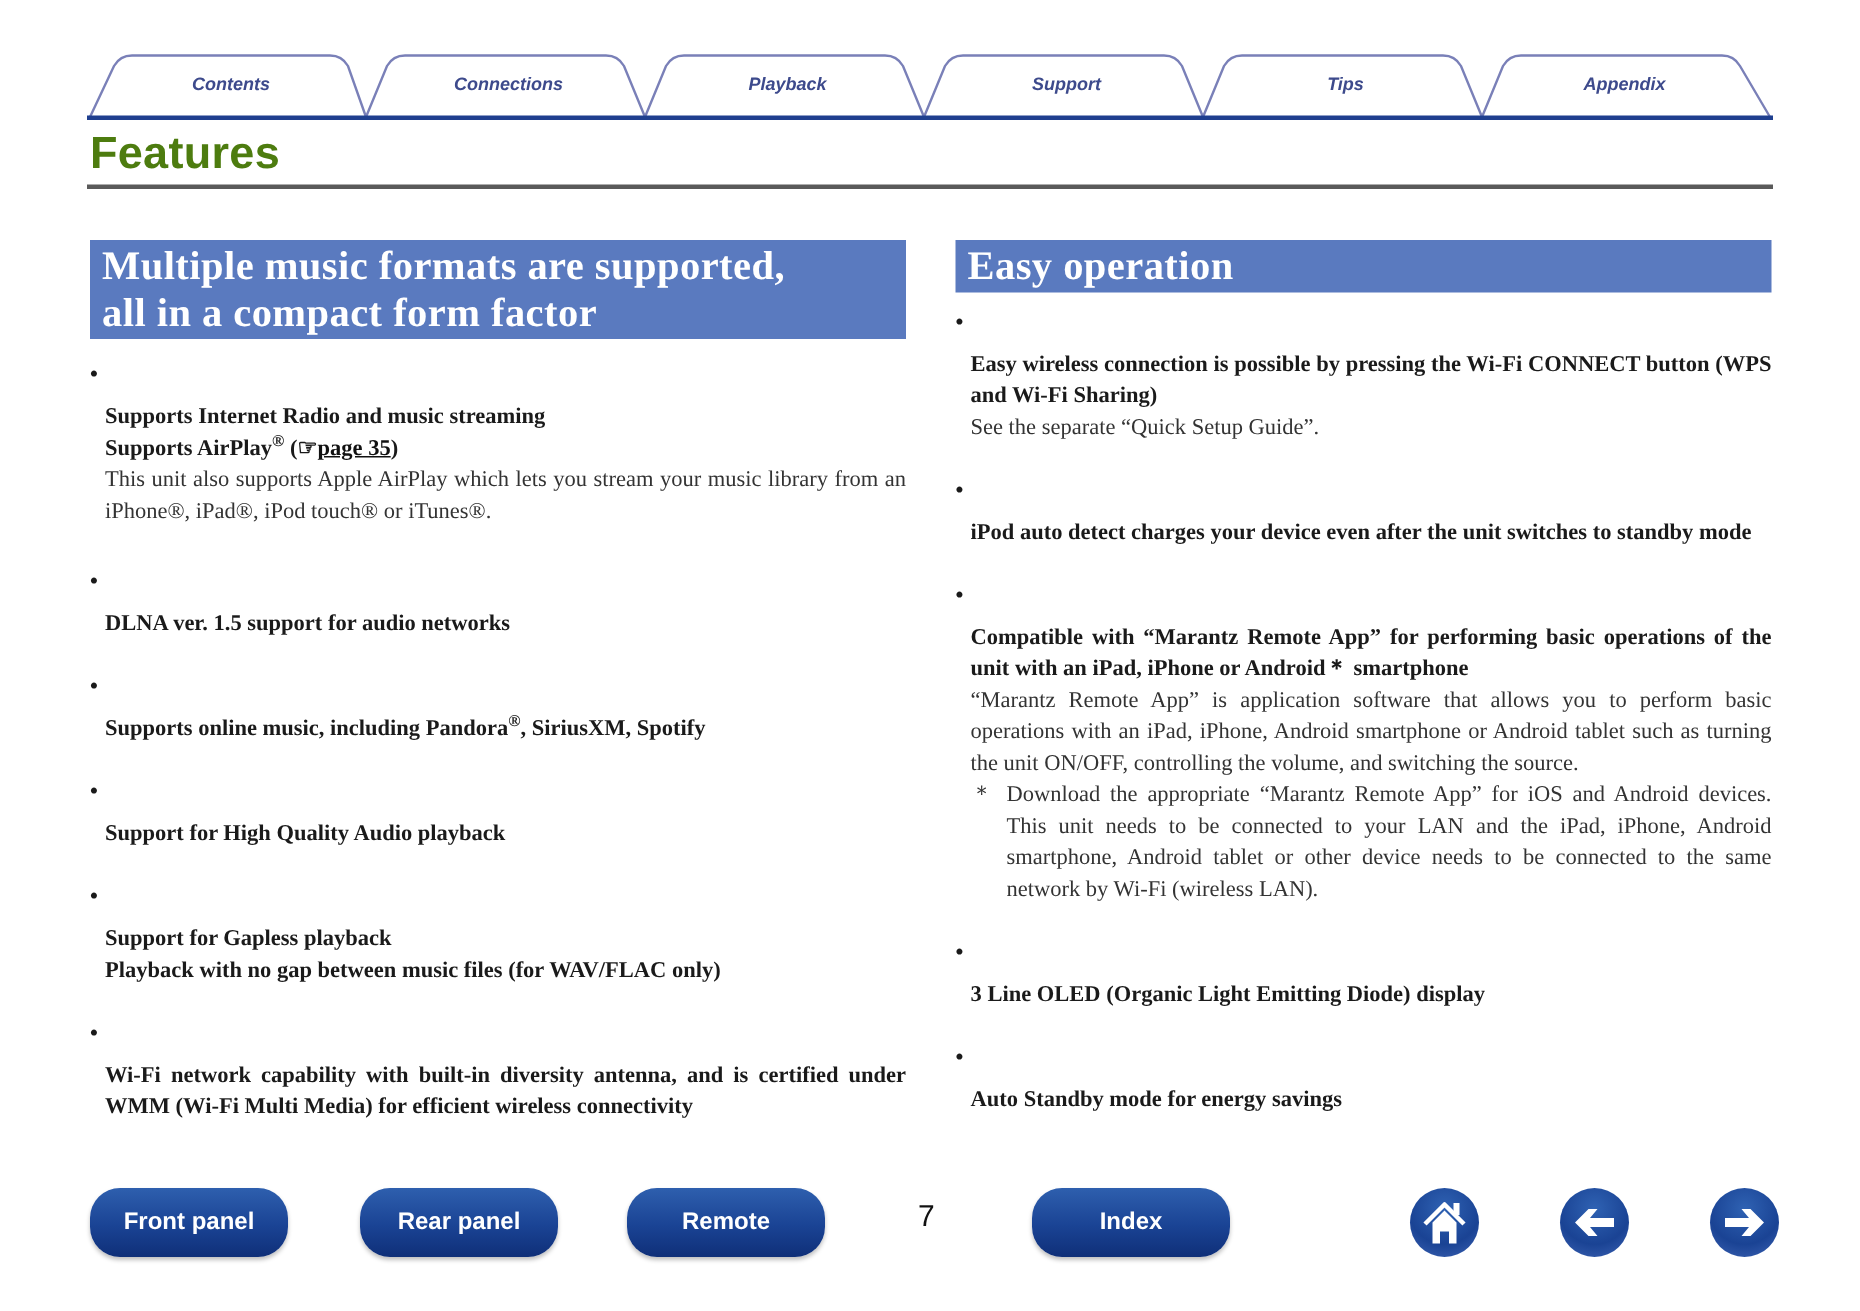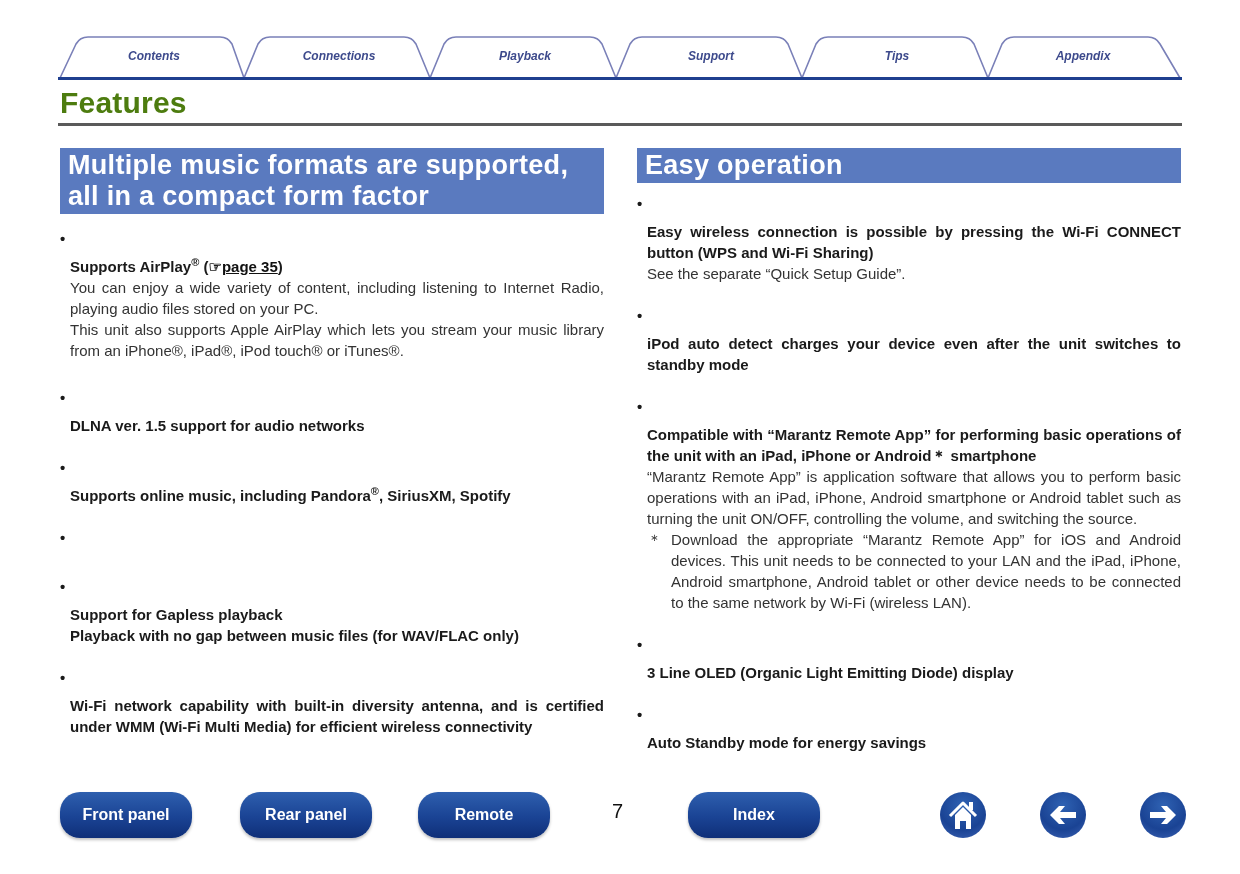--- a/index.html
+++ b/index.html
@@ -9,21 +9,21 @@
   
   .tabbar { position: absolute; left: 58px; top: 34px; width: 1124px; height: 46px; }
   .tabbar svg { position: absolute; left: 0; top: 0; }
   .tab-label { position: absolute; top: 15px; width: 160px; text-align: center;
                font-weight: bold; font-size: 12px; color: #3d4a8c; cursor: pointer; font-style: italic; }
 
   .page-title { position: absolute; left: 60px; top: 86px; font-size: 30px; font-weight: bold;
                 color: #4d7c0f; letter-spacing: 0.2px; }
   .title-rule { position: absolute; left: 58px; top: 123px; width: 1124px; height: 3px; background: #5a5a5a; }
 
-  .col { position: absolute; top: 148px; width: 544px; }
+  .col { position: absolute; top: 160px; width: 544px; font-family: Liberation Serif, serif; }
   .col-left { left: 60px; }
   .col-right { left: 637px; }
 
   .section-header { background: #5a7abf; color: #fff; font-weight: bold; font-size: 27px;
                     line-height: 31px; padding: 2px 8px 2px 8px; letter-spacing: 0.3px; }
 
   .item { margin-top: 14px; font-size: 15px; line-height: 21px; }
   .item + .item { margin-top: 21px; }
   .bullet-line { display: flex; }
   .bullet { width: 10px; flex: 0 0 10px; font-weight: bold; }
@@ -75,22 +75,22 @@
 <div class="col col-left">
   <div class="section-header">
     <div>Multiple music formats are supported,</div>
     <div>all in a compact form factor</div>
   </div>
 
   <div class="item">
     <div class="bullet-line">
       <span class="bullet">•</span>
       <div class="item-body">
+        <div class="bold">Supports Internet Radio and music streaming</div>
         <div class="bold"><span>Supports AirPlay</span><sup>®</sup><span> (</span><span>☞</span><span class="link">page 35</span><span>)</span></div>
-        <div class="desc">You can enjoy a wide variety of content, including listening to Internet Radio, playing audio files stored on your PC.</div>
         <div class="desc">This unit also supports Apple AirPlay which lets you stream your music library from an iPhone®, iPad®, iPod touch® or iTunes®.</div>
       </div>
     </div>
   </div>
 
   <div class="item" style="margin-top:26px">
     <div class="bullet-line">
       <span class="bullet">•</span>
       <div class="item-body bold">DLNA ver. 1.5 support for audio networks</div>
     </div>
@@ -100,20 +100,21 @@
     <div class="bullet-line">
       <span class="bullet">•</span>
       <div class="item-body bold"><span>Supports online music, including Pandora</span><sup>®</sup><span>, SiriusXM, Spotify</span></div>
     </div>
   </div>
 
   <div class="item">
     <div class="bullet-line">
       <span class="bullet">•</span>
       <div class="item-body">
+        <div class="bold">Support for High Quality Audio playback</div>
       </div>
     </div>
   </div>
 
   <div class="item">
     <div class="bullet-line">
       <span class="bullet">•</span>
       <div class="item-body">
         <div class="bold">Support for Gapless playback</div>
         <div class="bold">Playback with no gap between music files (for WAV/FLAC only)</div>

